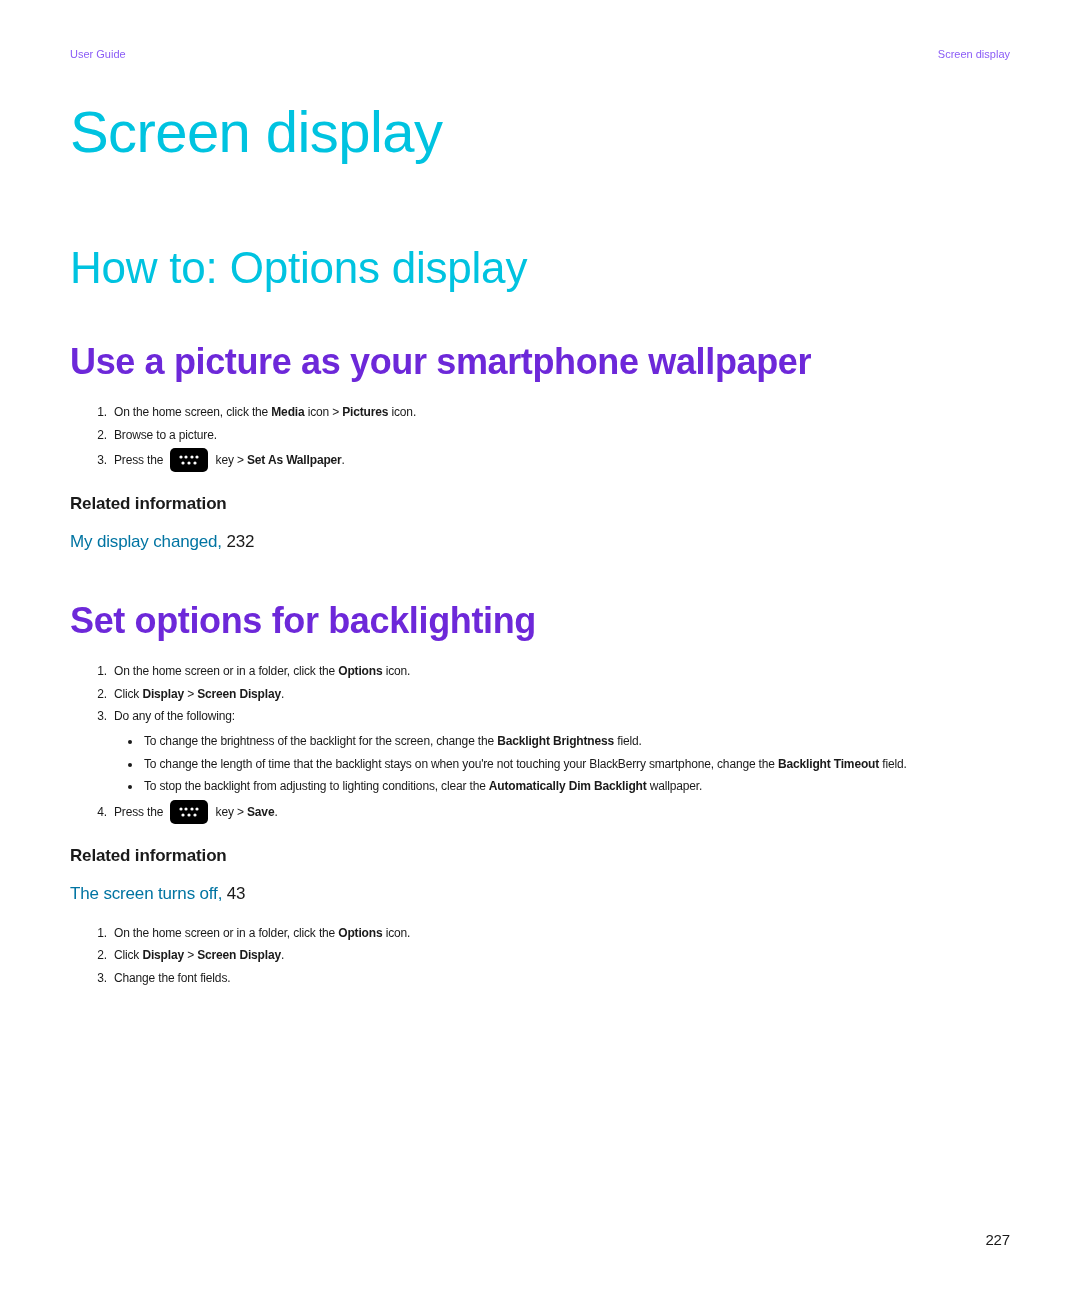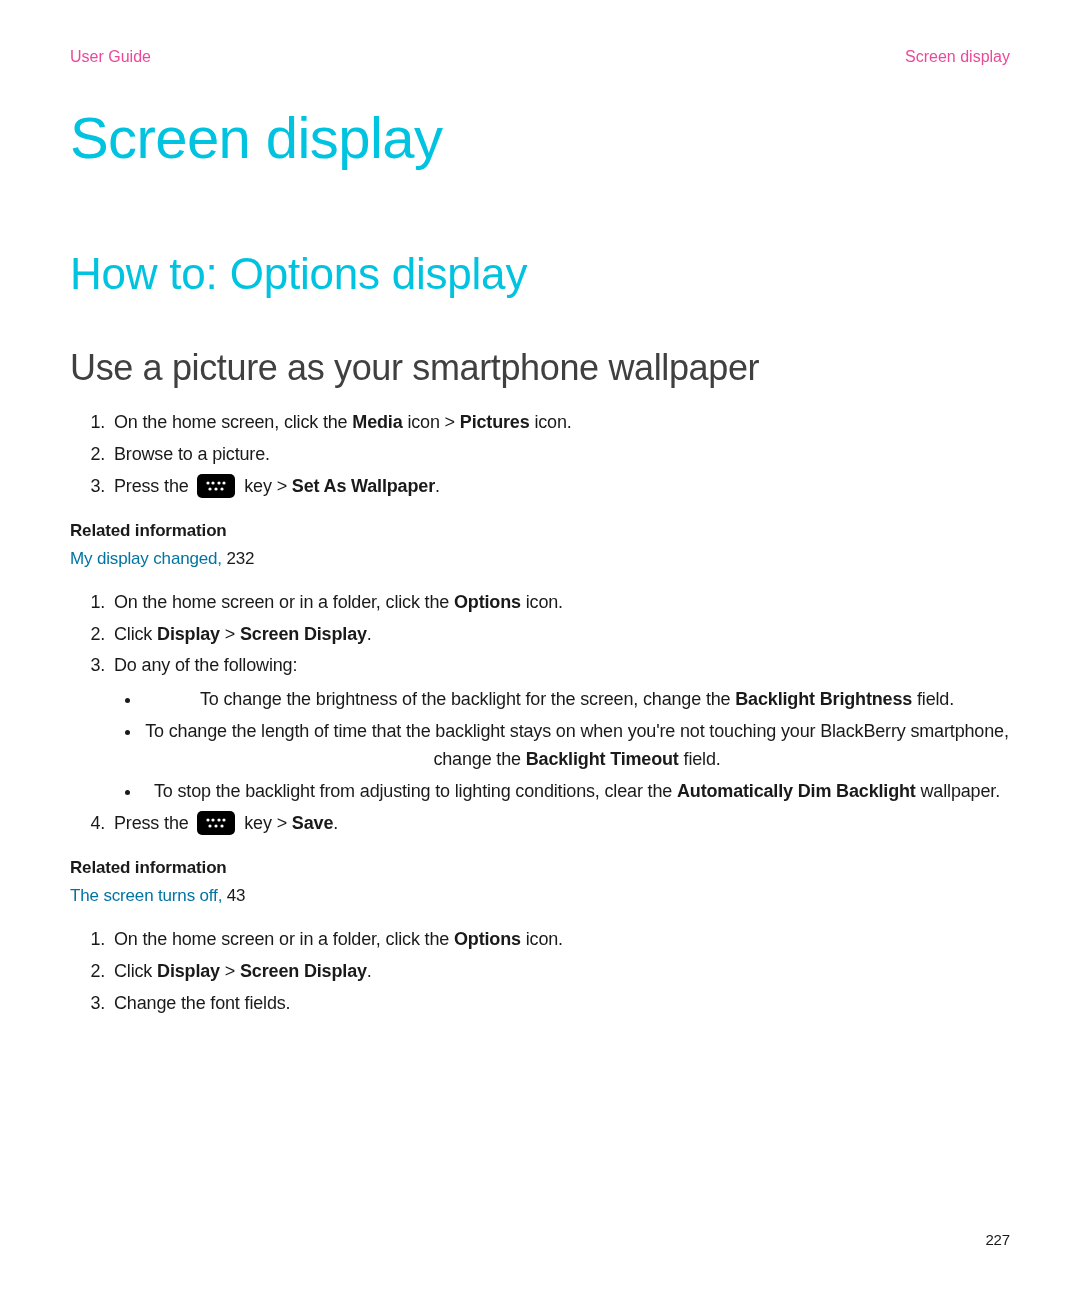--- a/index.html
+++ b/index.html
@@ -13,78 +13,77 @@
     box-sizing: border-box;
     position: relative;
     letter-spacing: -0.01em;
   }
   .page {
     padding: 48px 70px 0 70px;
   }
   .header-row {
     display: flex;
     justify-content: space-between;
-    font-size: 16px;
-    color: #ec4899;
+    font-size: 11px;
+    color: #8b5cf6;
     letter-spacing: 0;
   }
   h1.title {
     font-weight: 400;
     font-size: 58px;
     color: #00c3e0; 
     margin: 38px 0 0 0;
     letter-spacing: -0.01em;
   }
   h2.section {
     font-weight: 400;
     font-size: 44px;
     color: #00c3e0;
     margin: 78px 0 0 0;
     letter-spacing: -0.005em;
   }
   h3.topic {
-    font-weight: 400;
+    font-weight: 700;
     font-size: 36px;
-    color: #404040;
+    color: #6d28d9;
     margin: 48px 0 0 0;
     letter-spacing: -0.01em;
   }
   ol.steps {
     margin: 20px 0 0 0;
     padding-left: 40px;
-    font-size: 18px;
+    font-size: 12px;
     line-height: 1.55;
   }
   ol.steps > li {
     padding-left: 4px;
     margin-bottom: 4px;
   }
   ul.bullets {
     margin: 6px 0 0 0;
     padding-left: 28px;
     list-style-type: disc;
   }
   ul.bullets > li {
     margin-bottom: 4px;
     padding-left: 2px;
-    text-align: center;
   }
   .related-heading {
     font-weight: 700;
     font-size: 17px;
     margin-top: 20px;
   }
   .related-link {
     color: #0074a2;
     text-decoration: none;
     cursor: pointer;
   }
   .related-line {
     font-size: 17px;
-    margin-top: 8px;
+    margin-top: 18px;
   }
   .bb-key {
     display: inline-block;
     vertical-align: middle;
     width: 38px;
     height: 24px;
     background: #000;
     border-radius: 5px;
     position: relative;
     margin: 0 4px 2px 4px;
@@ -135,20 +134,21 @@
               <circle cx="17" cy="9" r="1.6"></circle>
             </g>
           </svg></span><span> key &gt; </span><b>Set As Wallpaper</b><span>.</span>
     </li>
   </ol>
   <div class="related-heading">Related information</div>
   <div class="related-line">
     <a class="related-link">My display changed,</a><span> 232</span>
   </div>
 
+  <h3 class="topic">Set options for backlighting</h3>
   <ol class="steps">
     <li>
       <span>On the home screen or in a folder, click the </span><b>Options</b><span> icon.</span>
     </li>
     <li>
       <span>Click </span><b>Display</b><span> &gt; </span><b>Screen Display</b><span>.</span>
     </li>
     <li>
       <span>Do any of the following:</span>
       <ul class="bullets">

